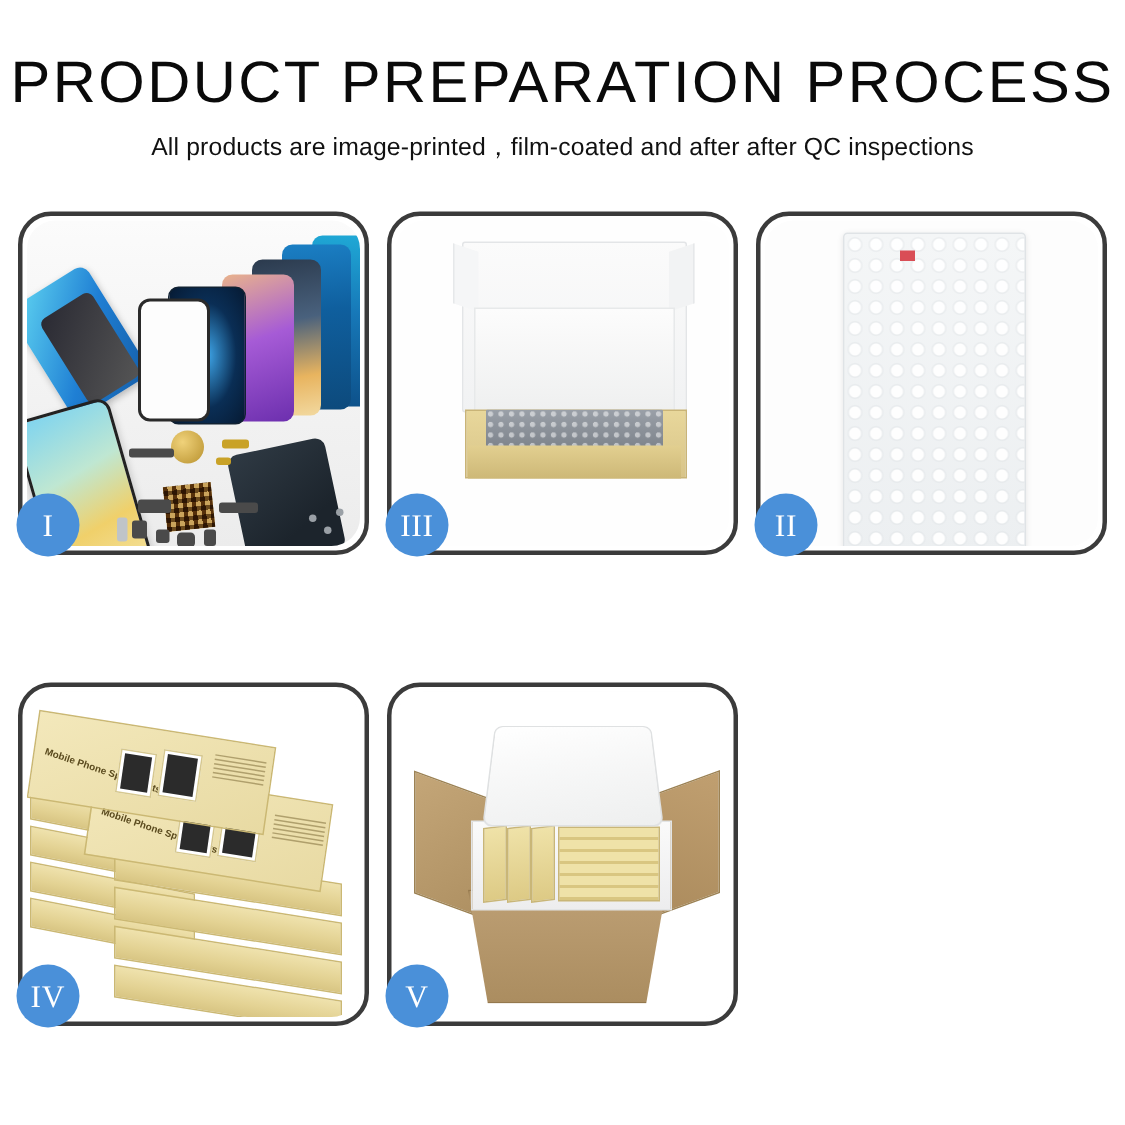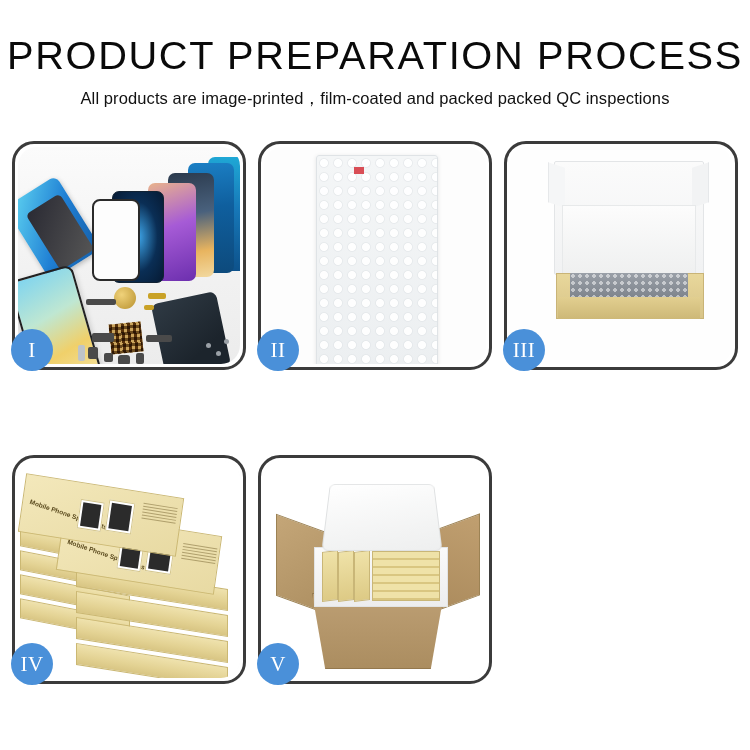--- a/index.html
+++ b/index.html
@@ -218,21 +218,21 @@
   .c6-tab { position:absolute; background:rgba(140,112,72,.45); }
   .c6-wrap { position:absolute; left:150px; top:10px; width:60px; height:26px;
       background:linear-gradient(120deg,rgba(255,255,255,.85),rgba(240,242,243,.35));
       transform:rotate(-12deg); border-radius:3px; }
 </style>
 </head>
 <body>
 
 <div class="header">
   <h1 class="page-title">PRODUCT PREPARATION PROCESS</h1>
-  <p class="page-subtitle">All products are image-printed，film-coated and packed packed QC inspections</p>
+  <p class="page-subtitle">All products are image-printed，film-coated and after after QC inspections</p>
 </div>
 
 <div class="grid">
 
   <div class="panel">
     <div class="panel-media">
       <div class="p1-bg"></div>
       <div class="ph f1"></div>
         <div class="ph f1b"></div>
       <div class="ph f7"></div>
@@ -257,45 +257,45 @@
       <div class="chip" style="left:126px;top:158px;width:10px;height:5px;border-radius:2px;"></div>
       <div class="dot" style="left:188px;top:196px;width:5px;height:5px;border-radius:50%;background:#9aa0a6;"></div>
       <div class="dot" style="left:198px;top:204px;width:5px;height:5px;border-radius:50%;background:#9aa0a6;"></div>
       <div class="dot" style="left:206px;top:192px;width:5px;height:5px;border-radius:50%;background:#9aa0a6;"></div>
     </div>
     <div class="badge">I</div>
   </div>
 
   <div class="panel">
     <div class="panel-media">
+      <div class="p3-bg"></div>
+      <div class="lid3"></div>
+      <div class="lid3-flapL"></div>
+      <div class="lid3-flapR"></div>
+      <div class="foam3"></div>
+      <div class="tray3"></div>
+      <div class="gray-pad"></div>
+      <div class="tray3-front"></div>
+    </div>
+    <div class="badge">III</div>
+  </div>
+
+  <div class="panel">
+    <div class="panel-media">
       <div class="p2-bg"></div>
       <div class="lcd"></div>
       <div class="flex-cable"></div>
       <div class="conn" style="left:96px;top:72px;width:26px;height:9px;"></div>
       <div class="conn" style="left:100px;top:174px;width:14px;height:24px;"></div>
       <div class="conn" style="left:134px;top:178px;width:12px;height:22px;"></div>
       <div class="dot" style="left:72px;top:168px;width:78px;height:30px;background:#32373c;opacity:.75;border-radius:3px;"></div>
       <div class="bag"></div>
       <div class="redmark"></div>
     </div>
     <div class="badge">II</div>
-  </div>
-
-  <div class="panel">
-    <div class="panel-media">
-      <div class="p3-bg"></div>
-      <div class="lid3"></div>
-      <div class="lid3-flapL"></div>
-      <div class="lid3-flapR"></div>
-      <div class="foam3"></div>
-      <div class="tray3"></div>
-      <div class="gray-pad"></div>
-      <div class="tray3-front"></div>
-    </div>
-    <div class="badge">III</div>
   </div>
 
   <div class="panel">
     <div class="panel-media">
       <div class="p4-bg"></div>
       <div class="stack">
 
         <div class="sbox" style="left:0px;top:52px;width:108px;height:18px;transform:skewY(11deg);"></div>
         <div class="sbox" style="left:0px;top:76px;width:108px;height:18px;transform:skewY(11deg);"></div>
         <div class="sbox" style="left:0px;top:100px;width:108px;height:18px;transform:skewY(11deg);"></div>

